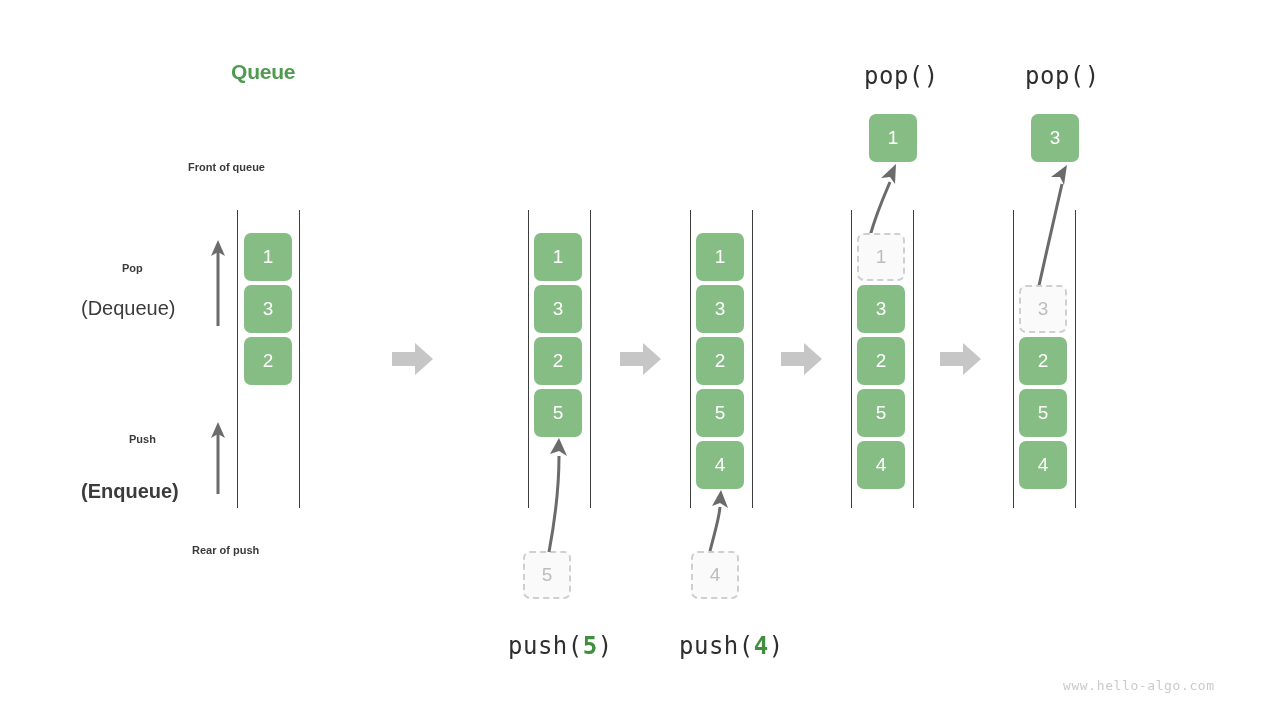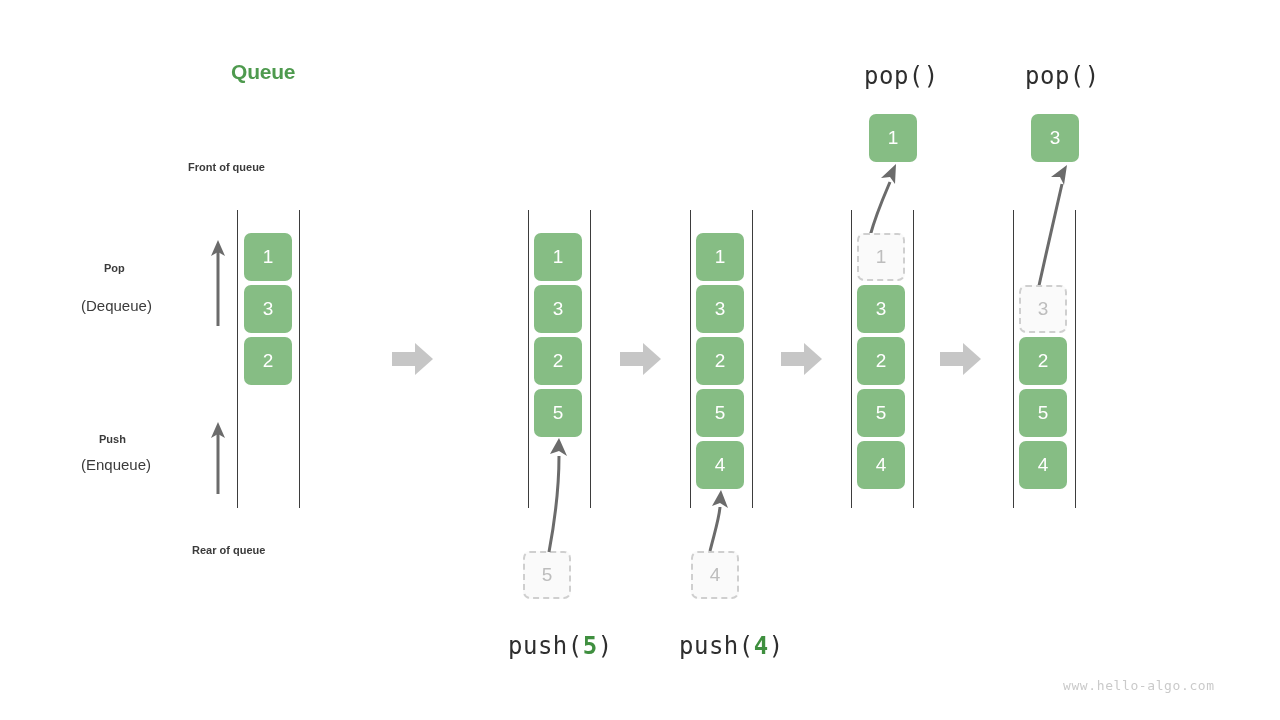--- a/index.html
+++ b/index.html
@@ -22,21 +22,21 @@
   }
   .lbl-bold{
     position:absolute;
     font-weight:bold;
     font-size:11px;
     color:#3b3b3b;
     white-space:nowrap;
   }
   .lbl-reg{
     position:absolute;
-    font-size:15px;
+    font-size:20px;
     color:#3b3b3b;
     white-space:nowrap;
   }
   .mono{
     position:absolute;
     font-family:"DejaVu Sans Mono","Liberation Mono",monospace;
     font-size:24px;
     color:#2e2e2e;
     white-space:nowrap;
     letter-spacing:0.5px;
@@ -83,27 +83,27 @@
 </style>
 </head>
 <body>
 
 <div id="stage">
 
   <div class="title" style="left:231px;top:60px;">Queue</div>
 
   <div class="lbl-bold" style="left:188px;top:161px;">Front of queue</div>
 
-  <div class="lbl-bold" style="left:104px;top:262px;">Pop</div>
+  <div class="lbl-bold" style="left:122px;top:262px;">Pop</div>
   <div class="lbl-reg" style="left:81px;top:297px;">(Dequeue)</div>
 
-  <div class="lbl-bold" style="left:99px;top:433px;text-align:center;">Push</div>
-  <div class="lbl-reg" style="left:81px;top:456px;">(Enqueue)</div>
-
-  <div class="lbl-bold" style="left:192px;top:544px;">Rear of queue</div>
+  <div class="lbl-bold" style="left:129px;top:433px;text-align:center;">Push</div>
+  <div class="lbl-reg" style="left:81px;top:480px;font-weight:bold;">(Enqueue)</div>
+
+  <div class="lbl-bold" style="left:192px;top:544px;">Rear of push</div>
 
   <svg class="thin" style="left:206px;top:238px;" width="24" height="90">
     <line x1="12" y1="88" x2="12" y2="14" stroke="#6b6b6b" stroke-width="3"></line>
     <path d="M12 2 L19 18 L12 14 L5 18 Z" fill="#6b6b6b"></path>
   </svg>
 
   <svg class="thin" style="left:206px;top:420px;" width="24" height="76">
     <line x1="12" y1="74" x2="12" y2="14" stroke="#6b6b6b" stroke-width="3"></line>
     <path d="M12 2 L19 18 L12 14 L5 18 Z" fill="#6b6b6b"></path>
   </svg>

